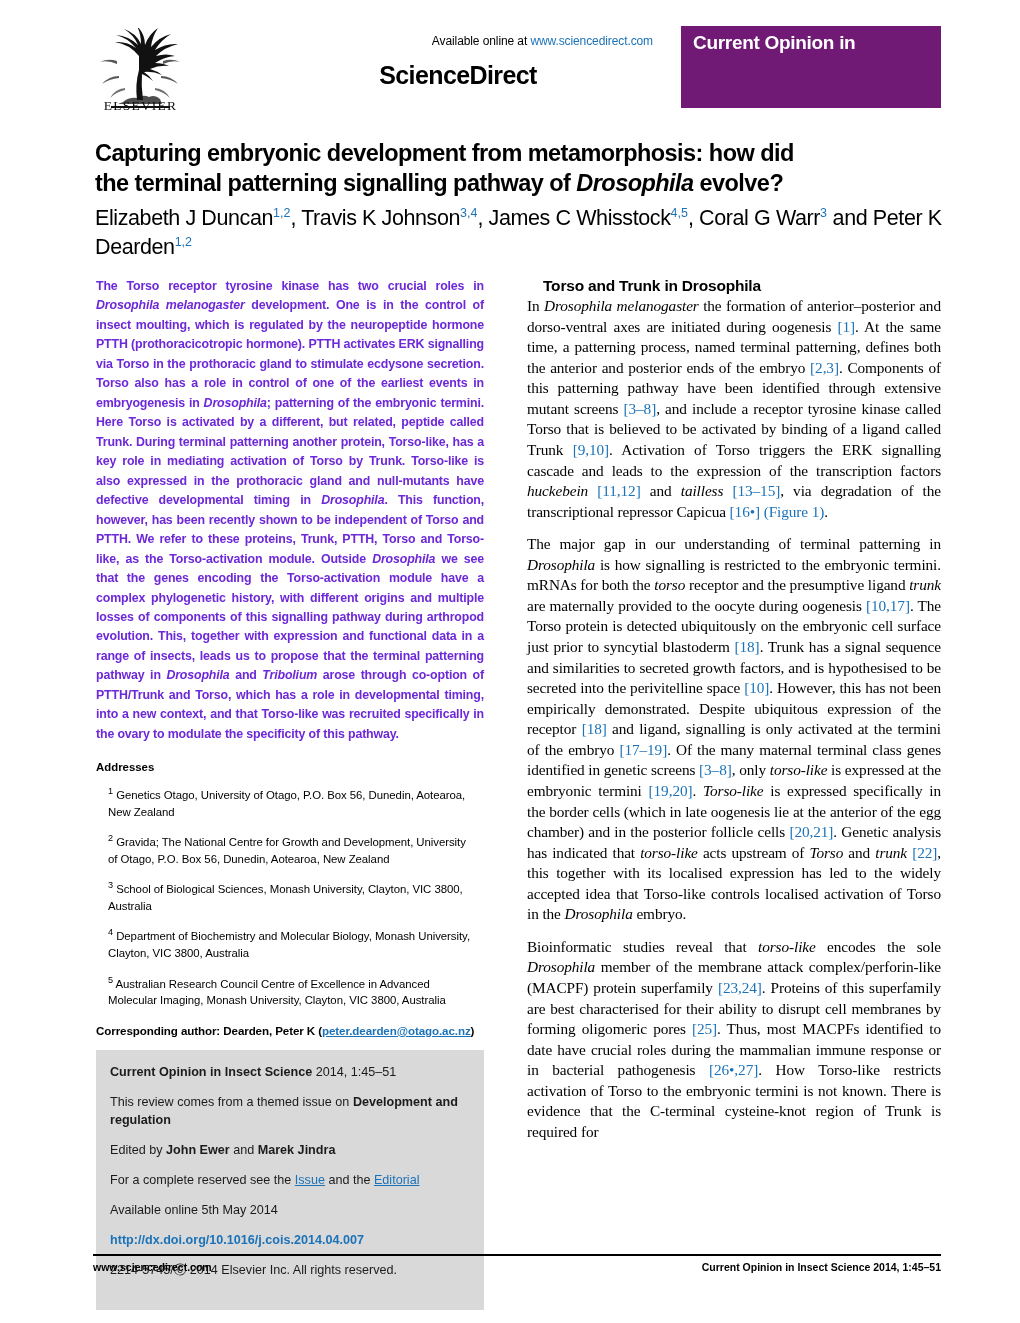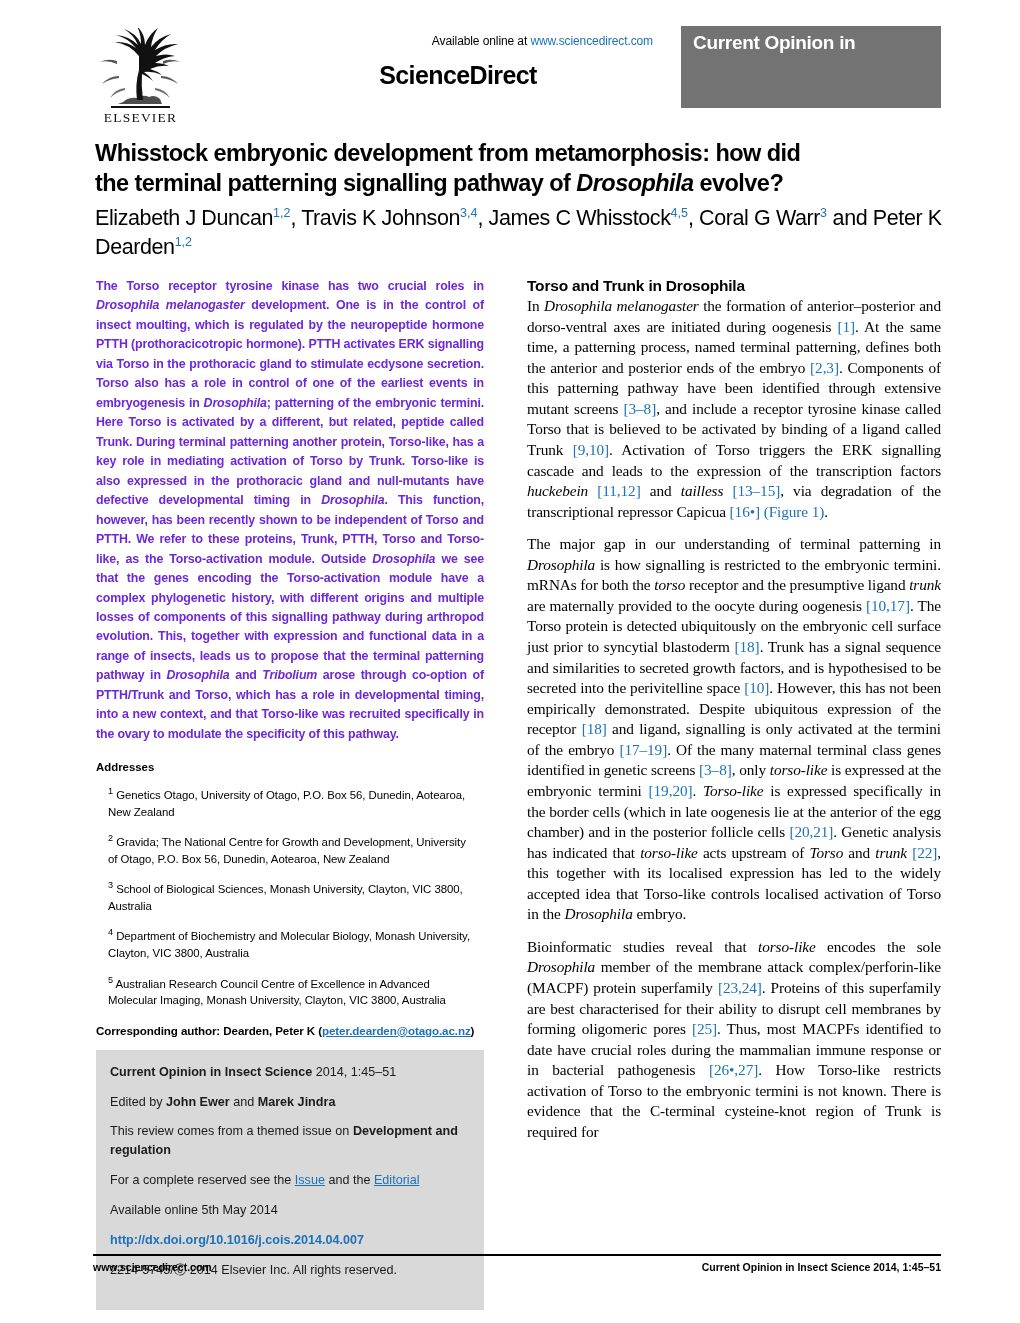--- a/index.html
+++ b/index.html
@@ -33,21 +33,21 @@
   .elsevier-logo {
     position: absolute;
     left: 0px;
     top: 2px;
     width: 95px;
     height: 100px;
   }
   .elsevier-word {
     position: absolute;
     left: 0px;
-    top: 84px;
+    top: 72px;
     width: 95px;
     text-align: center;
     font-family: "Liberation Serif", serif;
     font-size: 13.5px;
     letter-spacing: 1.2px;
     color: #111;
   }
   .sd-block {
     position: absolute;
     left: 170px;
@@ -70,21 +70,21 @@
     font-weight: bold;
     letter-spacing: -0.6px;
     color: #000;
   }
   .journal-logo {
     position: absolute;
     left: 588px;
     top: 0px;
     width: 260px;
     height: 82px;
-    background: #737373;
+    background: #701a75;
     overflow: hidden;
   }
   .jl-top {
     color: #ffffff;
     font-size: 19px;
     font-weight: bold;
     letter-spacing: -0.3px;
     margin: 6px 0 0 12px;
   }
   .jl-bottom {
@@ -200,21 +200,21 @@
     text-decoration: none;
     text-align: center;
   }
   .infobox .copy { font-family: "Liberation Serif", serif; }
 
   
   .sec-head {
     font-size: 15.5px;
     font-weight: bold;
     color: #000;
-    margin: 0 0 1px 0;
+    margin: 0 0 1px 16px;
     letter-spacing: -0.2px;
   }
   .body-par {
     font-family: "Liberation Serif", serif;
     font-size: 15.3px;
     line-height: 1.345;
     text-align: justify;
     color: #000;
     margin: 0 0 12px 0;
     letter-spacing: -0.1px;
@@ -279,21 +279,21 @@
       <div class="sd-title">ScienceDirect</div>
     </div>
 
     <div class="journal-logo">
       <div class="jl-top">Current Opinion in</div>
     </div>
   </div>
 
   <div class="title-block">
     <h1 class="art-title">
-      <span>Whisstock embryonic development from metamorphosis: how did</span><br>
+      <span>Capturing embryonic development from metamorphosis: how did</span><br>
       <span>the terminal patterning signalling pathway of </span><span class="ital">Drosophila</span><span> evolve?</span>
     </h1>
     <div class="authors"><span>Elizabeth J Duncan</span><sup>1,2</sup><span>, </span><span>Travis K Johnson</span><sup>3,4</sup><span>, </span><span>James C Whisstock</span><sup>4,5</sup><span>, </span><span>Coral G Warr</span><sup>3</sup><span> and </span><span>Peter K Dearden</span><sup>1,2</sup></div>
   </div>
 
   <div class="col-left">
     <div class="abstract">The Torso receptor tyrosine kinase has two crucial roles in <span class="ital">Drosophila melanogaster</span> development. One is in the control of insect moulting, which is regulated by the neuropeptide hormone PTTH (prothoracicotropic hormone). PTTH activates ERK signalling via Torso in the prothoracic gland to stimulate ecdysone secretion. Torso also has a role in control of one of the earliest events in embryogenesis in <span class="ital">Drosophila</span>; patterning of the embryonic termini. Here Torso is activated by a different, but related, peptide called Trunk. During terminal patterning another protein, Torso-like, has a key role in mediating activation of Torso by Trunk. Torso-like is also expressed in the prothoracic gland and null-mutants have defective developmental timing in <span class="ital">Drosophila</span>. This function, however, has been recently shown to be independent of Torso and PTTH. We refer to these proteins, Trunk, PTTH, Torso and Torso-like, as the Torso-activation module. Outside <span class="ital">Drosophila</span> we see that the genes encoding the Torso-activation module have a complex phylogenetic history, with different origins and multiple losses of components of this signalling pathway during arthropod evolution. This, together with expression and functional data in a range of insects, leads us to propose that the terminal patterning pathway in <span class="ital">Drosophila</span> and <span class="ital">Tribolium</span> arose through co-option of PTTH/Trunk and Torso, which has a role in developmental timing, into a new context, and that Torso-like was recruited specifically in the ovary to modulate the specificity of this pathway.</div>
 
     <div class="addr-head">Addresses</div>
     <div class="addresses">
@@ -301,22 +301,22 @@
         <div class="addr-item"><sup>2</sup><span> Gravida; The National Centre for Growth and Development, University of Otago, P.O. Box 56, Dunedin, Aotearoa, New Zealand</span></div>
         <div class="addr-item"><sup>3</sup><span> School of Biological Sciences, Monash University, Clayton, VIC 3800, Australia</span></div>
         <div class="addr-item"><sup>4</sup><span> Department of Biochemistry and Molecular Biology, Monash University, Clayton, VIC 3800, Australia</span></div>
         <div class="addr-item"><sup>5</sup><span> Australian Research Council Centre of Excellence in Advanced Molecular Imaging, Monash University, Clayton, VIC 3800, Australia</span></div>
       </div>
 
     <div class="corresponding"><span>Corresponding author: Dearden, Peter K (</span><span class="mail">peter.dearden@otago.ac.nz</span><span>)</span></div>
 
     <div class="infobox">
       <p><span class="b">Current Opinion in Insect Science</span><span> 2014, 1:45–51</span></p>
+      <p><span>This review comes from a themed issue on </span><span class="b">Development and regulation</span></p>
       <p><span>Edited by </span><span class="b">John Ewer</span><span> and </span><span class="b">Marek Jindra</span></p>
-      <p><span>This review comes from a themed issue on </span><span class="b">Development and regulation</span></p>
       <p><span>For a complete reserved see the </span><span class="lnk">Issue</span><span> and the </span><span class="lnk">Editorial</span></p>
       <p>Available online 5th May 2014</p>
       <p><span class="doi">http://dx.doi.org/10.1016/j.cois.2014.04.007</span></p>
       <p><span>2214-5745/</span><span class="copy">Ⓒ</span><span> 2014 Elsevier Inc. All rights reserved.</span></p>
     </div>
   </div>
 
   <div class="col-right">
     <h2 class="sec-head">Torso and Trunk in Drosophila</h2>
     <div>

